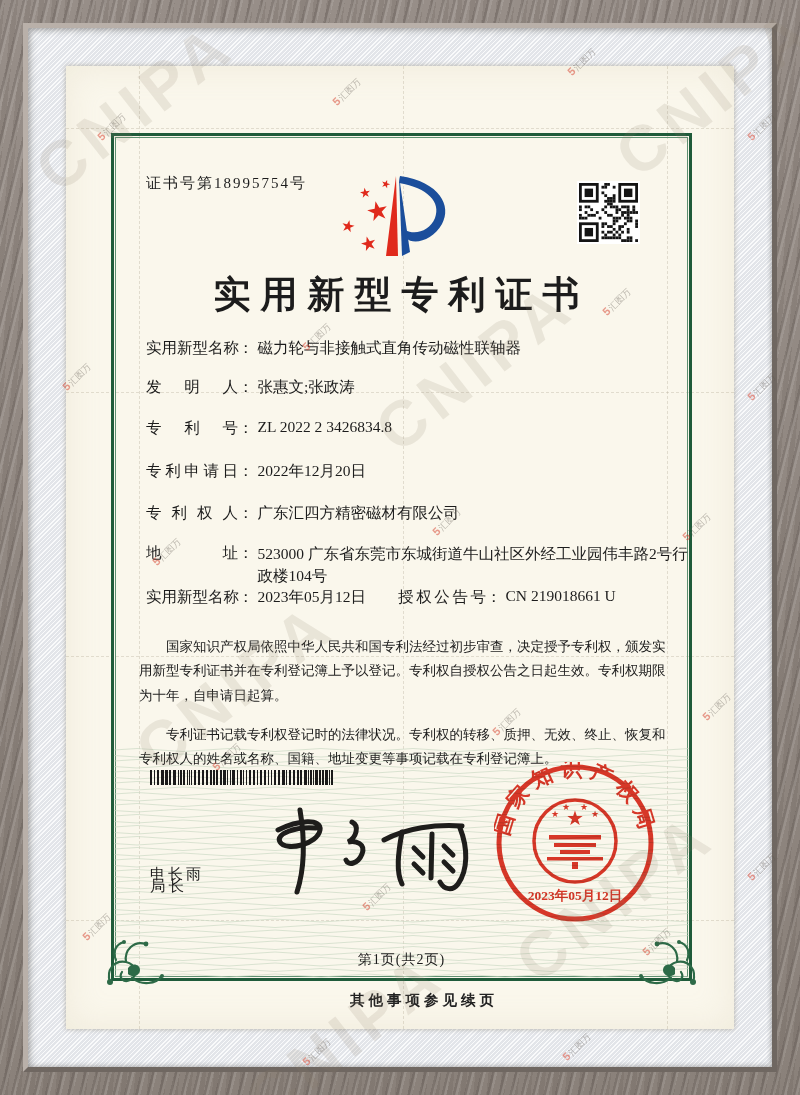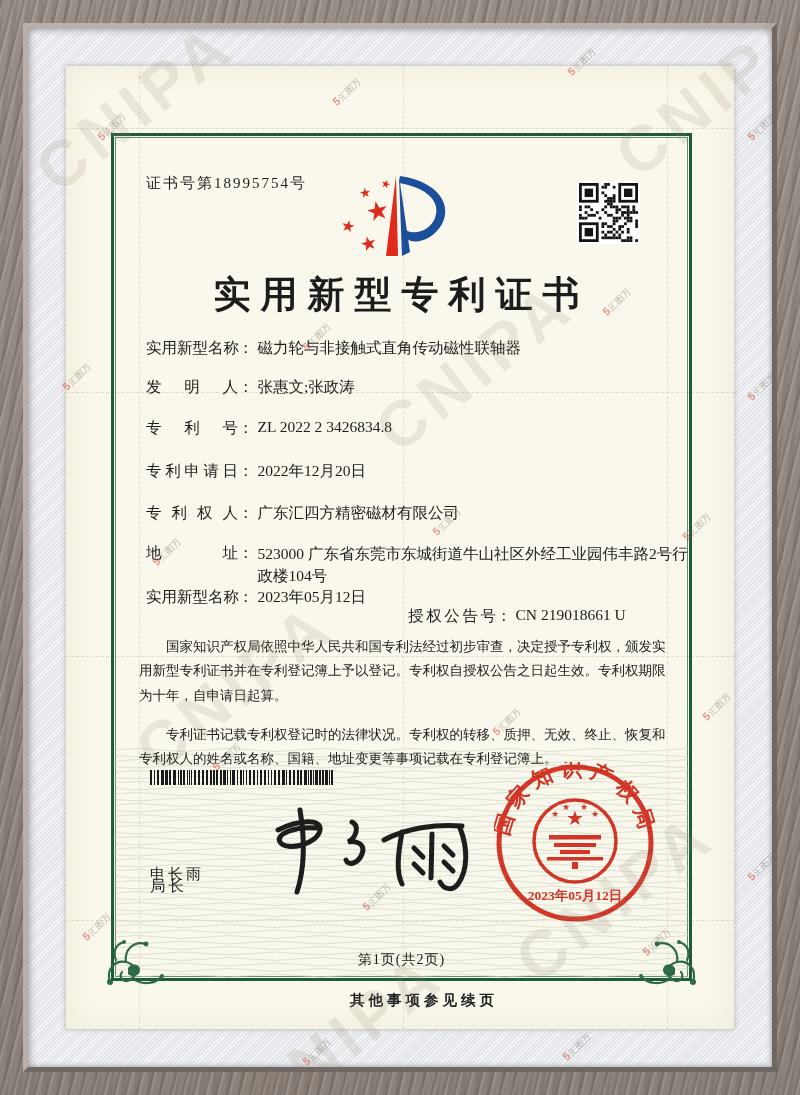--- a/index.html
+++ b/index.html
@@ -37,21 +37,21 @@
   .qr{left:463px;top:45px;width:63px;height:63px;background:#fff;padding:2px;}
   .title{left:0;top:134px;width:100%;text-align:center;font-size:37px;font-weight:bold;
     letter-spacing:10px;white-space:nowrap;}
   .frow{left:32px;width:530px;font-size:15.5px;white-space:nowrap;}
   .flabel{display:inline-block;width:92px;text-align:justify;text-align-last:justify;vertical-align:top;}
   .fsep{display:inline-block;vertical-align:top;}
   .fval{display:inline-block;margin-left:4px;vertical-align:top;}
   .fval.wrap{white-space:normal;width:436px;line-height:1.45;}
   .row-name{top:202px}.row-inventor{top:241px}.row-patno{top:282px}
   .row-filing{top:325px}.row-patentee{top:367px}.row-address{top:407px}.row-grant{top:451px}
-  .grant2{position:absolute;left:262px;top:0;white-space:nowrap;margin-top:19px;}
+  .grant2{position:absolute;left:252px;top:0;white-space:nowrap;}
   .grant2 .flabel{width:88px;}
   .body-text{left:10px;top:484px;width:560px;font-size:13.5px;line-height:1.8;}
   .body-text p{margin:15px;text-indent:2em;}
   .barcode{left:36px;top:634px;width:184px;height:15px;}
   .director{left:36px;top:696px;font-family:"Liberation Sans",sans-serif;font-size:15.5px;letter-spacing:3px;margin-top:44px;}
   .director2{left:36px;top:729px;font-family:"Liberation Sans",sans-serif;font-size:15px;letter-spacing:3px;}
   .signature{left:142px;top:664px;width:250px;height:100px;}
   .seal{left:380px;top:626px;width:162px;height:162px;mix-blend-mode:multiply;opacity:.93;}
   .page-number{left:0;top:815px;width:100%;text-align:center;font-size:14px;letter-spacing:1px;}
   .ornament{position:absolute;bottom:-12px;width:62px;height:58px;z-index:2;}

